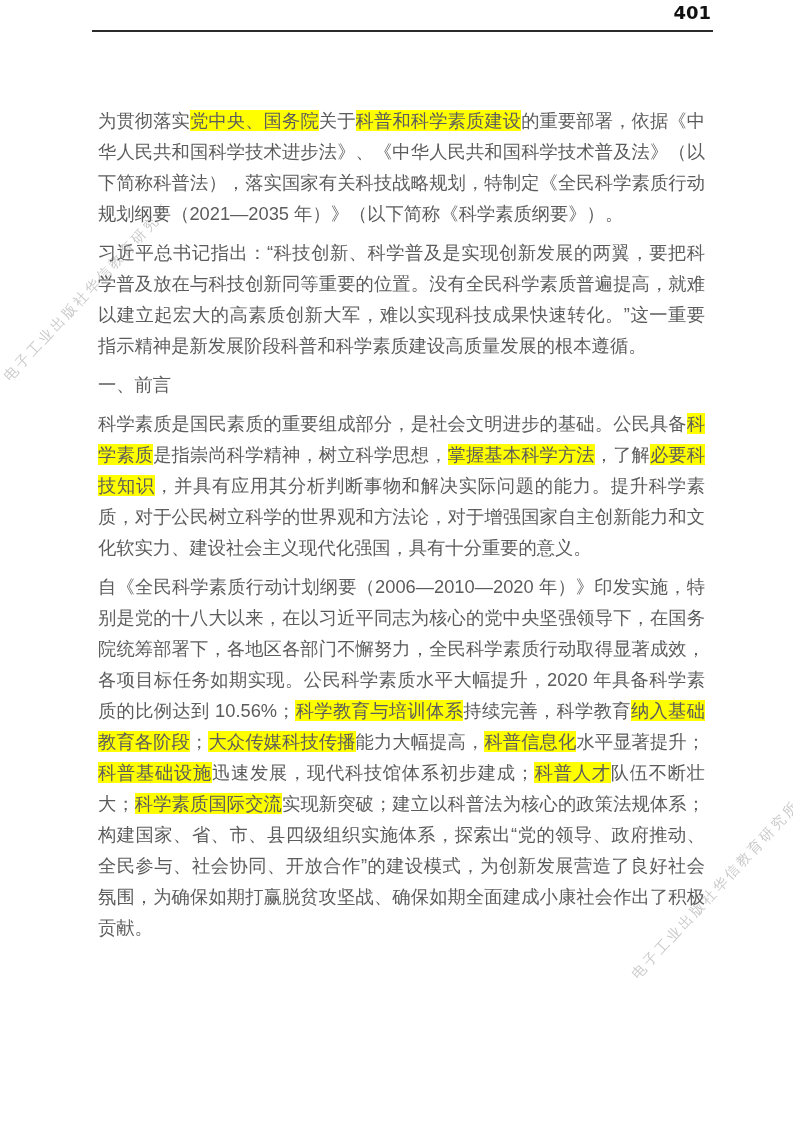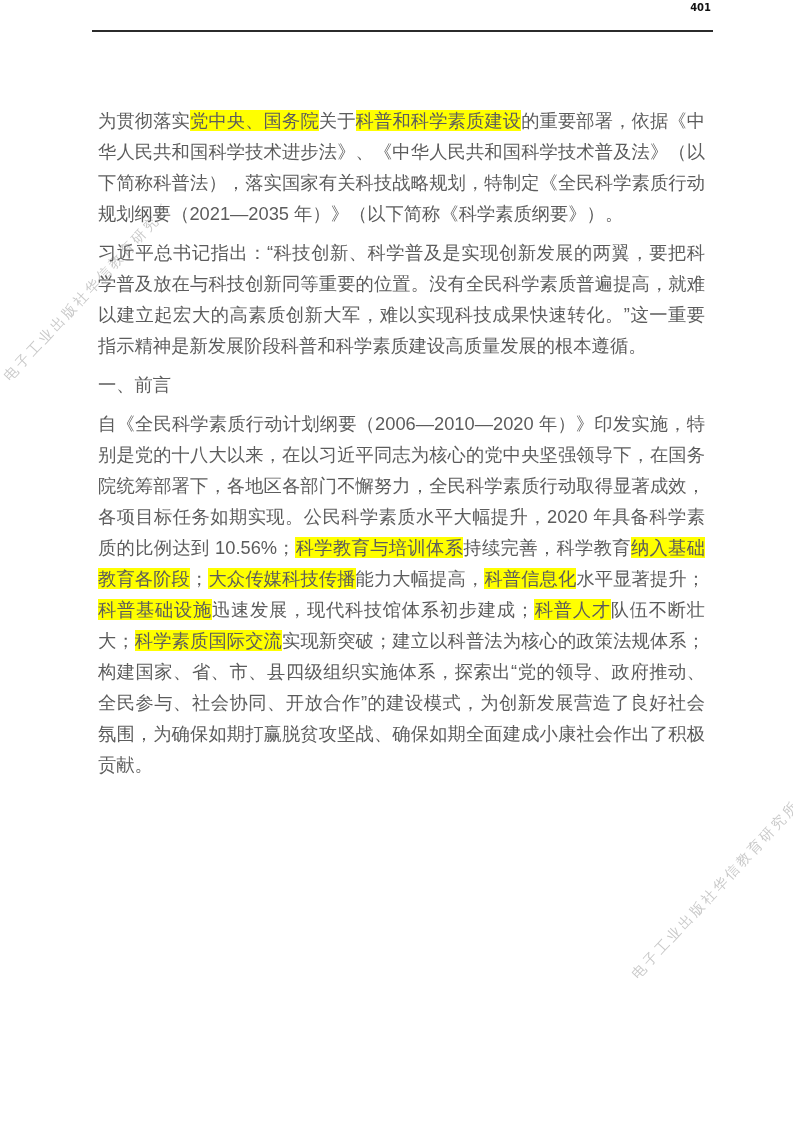--- a/index.html
+++ b/index.html
@@ -13,21 +13,21 @@
     height: 1122px;
     background: #ffffff;
     overflow: hidden;
     font-family: "Liberation Sans", sans-serif;
   }
   .page-number {
     position: absolute;
     top: 2px;
     right: 82px;
     font-family: "DejaVu Sans", sans-serif;
-    font-size: 10px;
+    font-size: 18px;
     font-weight: 600;
     color: #111111;
     z-index: 3;
   }
   .header-rule {
     position: absolute;
     left: 92px;
     top: 30px;
     width: 621px;
     height: 2px;
@@ -80,15 +80,16 @@
 
 <div class="page">
   <div class="page-number">401</div>
   <div class="header-rule"></div>
   <div class="watermark wm1">电子工业出版社华信教育研究所</div>
   <div class="watermark wm2">电子工业出版社华信教育研究所</div>
   <main class="doc-body" id="doc-body">
       <p class="para"><span>为贯彻落实</span><span class="hl">党中央、国务院</span><span>关于</span><span class="hl">科普和科学素质建设</span><span>的重要部署，依据《中华人民共和国科学技术进步法》、《中华人民共和国科学技术普及法》（以下简称科普法），落实国家有关科技战略规划，特制定《全民科学素质行动规划纲要（2021—2035 年）》（以下简称《科学素质纲要》）。</span></p>
       <p class="para"><span>习近平总书记指出：“科技创新、科学普及是实现创新发展的两翼，要把科学普及放在与科技创新同等重要的位置。没有全民科学素质普遍提高，就难以建立起宏大的高素质创新大军，难以实现科技成果快速转化。”这一重要指示精神是新发展阶段科普和科学素质建设高质量发展的根本遵循。</span></p>
       <p class="para heading"><span>一、前言</span></p>
+      <p class="para"><span>科学素质是国民素质的重要组成部分，是社会文明进步的基础。公民具备</span><span class="hl">科学素质</span><span>是指崇尚科学精神，树立科学思想，</span><span class="hl">掌握基本科学方法</span><span>，了解</span><span class="hl">必要科技知识</span><span>，并具有应用其分析判断事物和解决实际问题的能力。提升科学素质，对于公民树立科学的世界观和方法论，对于增强国家自主创新能力和文化软实力、建设社会主义现代化强国，具有十分重要的意义。</span></p>
       <p class="para"><span>自《全民科学素质行动计划纲要（2006—2010—2020 年）》印发实施，特别是党的十八大以来，在以习近平同志为核心的党中央坚强领导下，在国务院统筹部署下，各地区各部门不懈努力，全民科学素质行动取得显著成效，各项目标任务如期实现。公民科学素质水平大幅提升，2020 年具备科学素质的比例达到 10.56%；</span><span class="hl">科学教育与培训体系</span><span>持续完善，科学教育</span><span class="hl">纳入基础教育各阶段</span><span>；</span><span class="hl">大众传媒科技传播</span><span>能力大幅提高，</span><span class="hl">科普信息化</span><span>水平显著提升；</span><span class="hl">科普基础设施</span><span>迅速发展，现代科技馆体系初步建成；</span><span class="hl">科普人才</span><span>队伍不断壮大；</span><span class="hl">科学素质国际交流</span><span>实现新突破；建立以科普法为核心的政策法规体系；构建国家、省、市、县四级组织实施体系，探索出“党的领导、政府推动、全民参与、社会协同、开放合作”的建设模式，为创新发展营造了良好社会氛围，为确保如期打赢脱贫攻坚战、确保如期全面建成小康社会作出了积极贡献。</span></p>
     </main>
 </div>
 
 </body></html>

